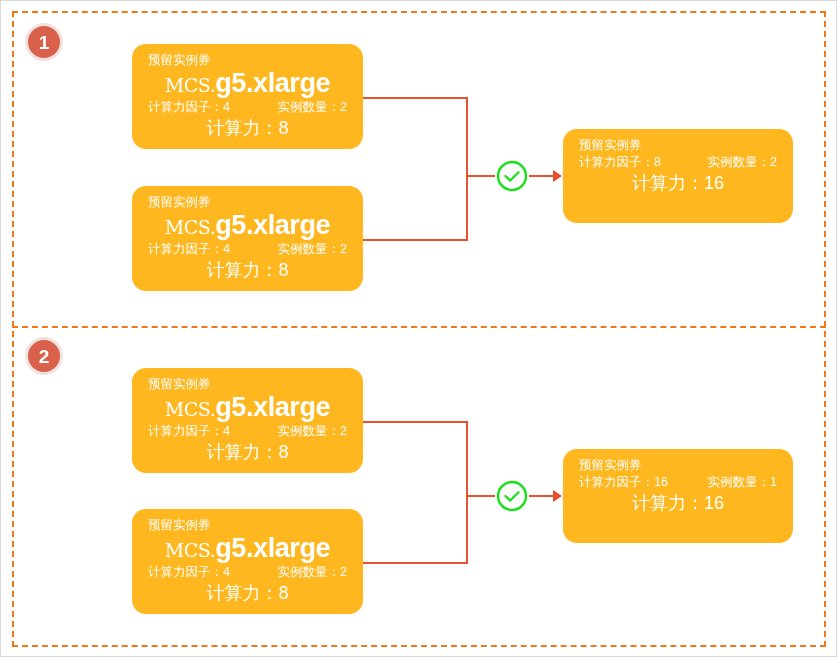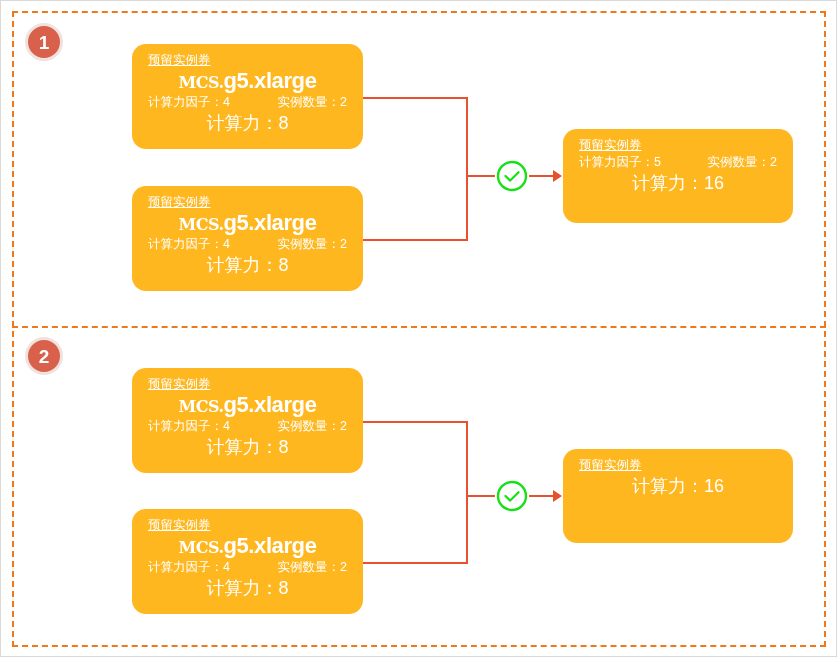--- a/index.html
+++ b/index.html
@@ -68,36 +68,34 @@
     color: #ffffff;
     box-sizing: border-box;
     padding: 9px 14px 8px 14px;
   }
   .card-kind {
     font-size: 12.5px;
     line-height: 1.2;
     text-align: left;
     margin: 0 0 1px 2px;
     white-space: nowrap;
-    text-decoration: underline;
   }
   .card-spec {
     text-align: center;
     white-space: nowrap;
     line-height: 1.05;
     margin-bottom: 2px;
   }
   .spec-prefix {
     font-family: "DejaVu Serif", "Liberation Serif", serif;
-    font-size: 16px;
+    font-size: 19px;
     letter-spacing: -0.5px;
-    font-weight: bold;
   }
   .spec-model {
-    font-size: 22px;
+    font-size: 27px;
     font-weight: bold;
     letter-spacing: -0.4px;
   }
   .card-attrs {
     display: flex;
     justify-content: space-between;
     font-size: 12.5px;
     line-height: 1.35;
     white-space: nowrap;
     padding: 0 2px;
@@ -177,21 +175,21 @@
   <div class="arrow-head" style="left:552px; top:169px;"></div>
 
   <svg class="check-icon" style="left:494px; top:158px;" viewBox="0 0 34 34">
     <circle cx="17" cy="17" r="14" fill="none" stroke="#18e018" stroke-width="2.4"></circle>
     <polyline points="10.5,17 15.2,21.6 23.5,13.2" fill="none" stroke="#18e018" stroke-width="2.2" stroke-linecap="round" stroke-linejoin="round"></polyline>
   </svg>
 
   <div class="card" style="left:562px; top:128px; width:230px; height:94px;">
     <div class="card-kind">预留实例券</div>
     <div class="card-attrs">
-      <span>计算力因子：5</span>
+      <span>计算力因子：8</span>
       <span>实例数量：2</span>
     </div>
     <div class="card-total">计算力：16</div>
   </div>
 
   <div class="step-badge" style="left:24px; top:336px;">
     <span>2</span>
   </div>
 
   <div class="card" style="left:131px; top:367px; width:231px; height:105px;">
@@ -225,16 +223,20 @@
   <div class="line line-h" style="left:528px; top:494px; width:25px;"></div>
   <div class="arrow-head" style="left:552px; top:489px;"></div>
 
   <svg class="check-icon" style="left:494px; top:478px;" viewBox="0 0 34 34">
     <circle cx="17" cy="17" r="14" fill="none" stroke="#18e018" stroke-width="2.4"></circle>
     <polyline points="10.5,17 15.2,21.6 23.5,13.2" fill="none" stroke="#18e018" stroke-width="2.2" stroke-linecap="round" stroke-linejoin="round"></polyline>
   </svg>
 
   <div class="card" style="left:562px; top:448px; width:230px; height:94px;">
     <div class="card-kind">预留实例券</div>
+    <div class="card-attrs">
+      <span>计算力因子：16</span>
+      <span>实例数量：1</span>
+    </div>
     <div class="card-total">计算力：16</div>
   </div>
 
 </div>
 
 </body></html>

